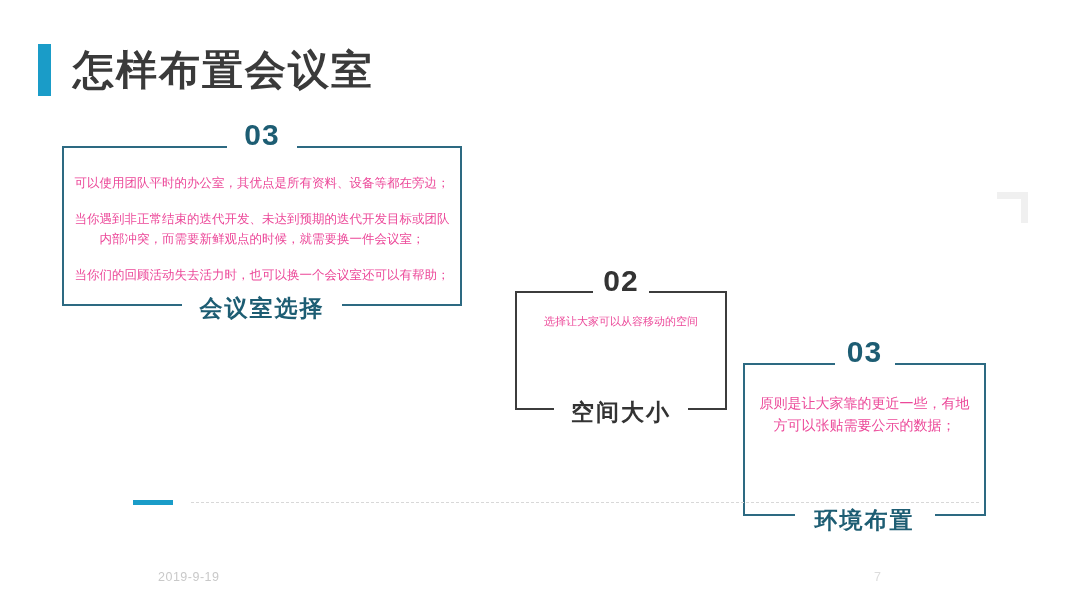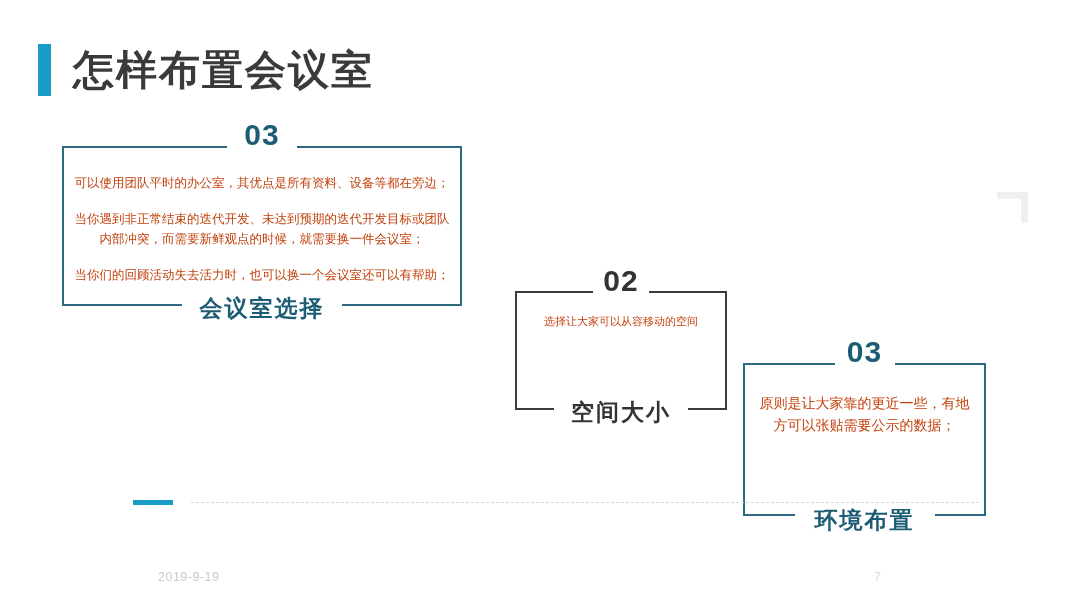--- a/index.html
+++ b/index.html
@@ -106,21 +106,21 @@
     line-height: 1;
     letter-spacing: 2px;
     white-space: nowrap;
   }
   .step-box.dark .step-label { color: #333333; }
 
   .step-body {
     position: absolute;
     left: 12px;
     right: 12px;
-    color: #c2410c;
+    color: #ec4899;
     text-align: center;
   }
   .step-body p {
     margin: 0 0 14px 0;
   }
   .step-body p:last-child { margin-bottom: 0; }
 
   
   #box1 {
     left: 62px;

